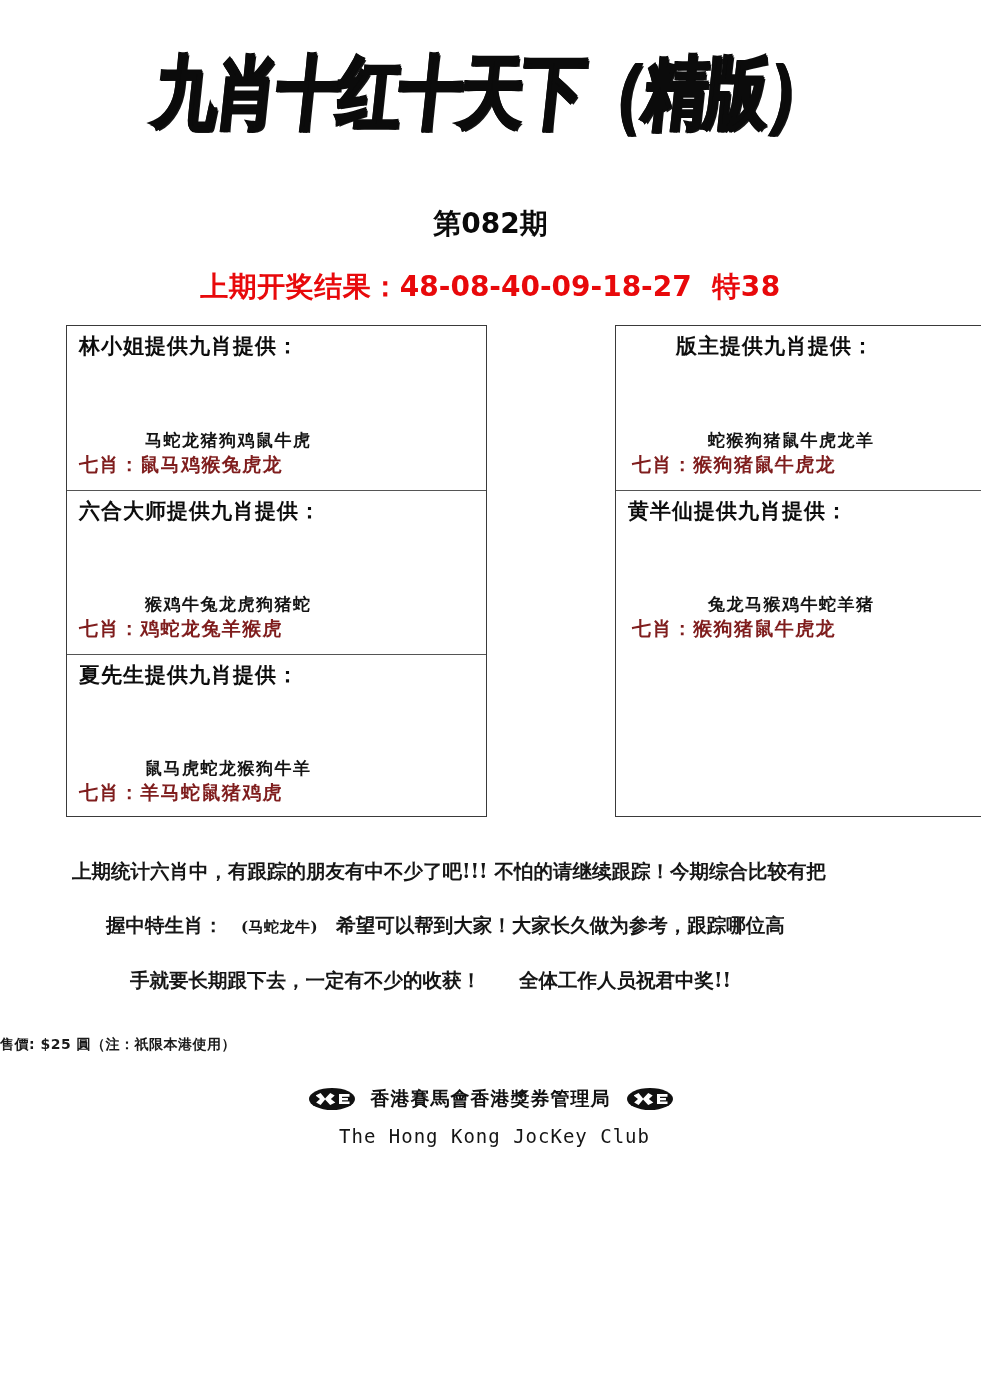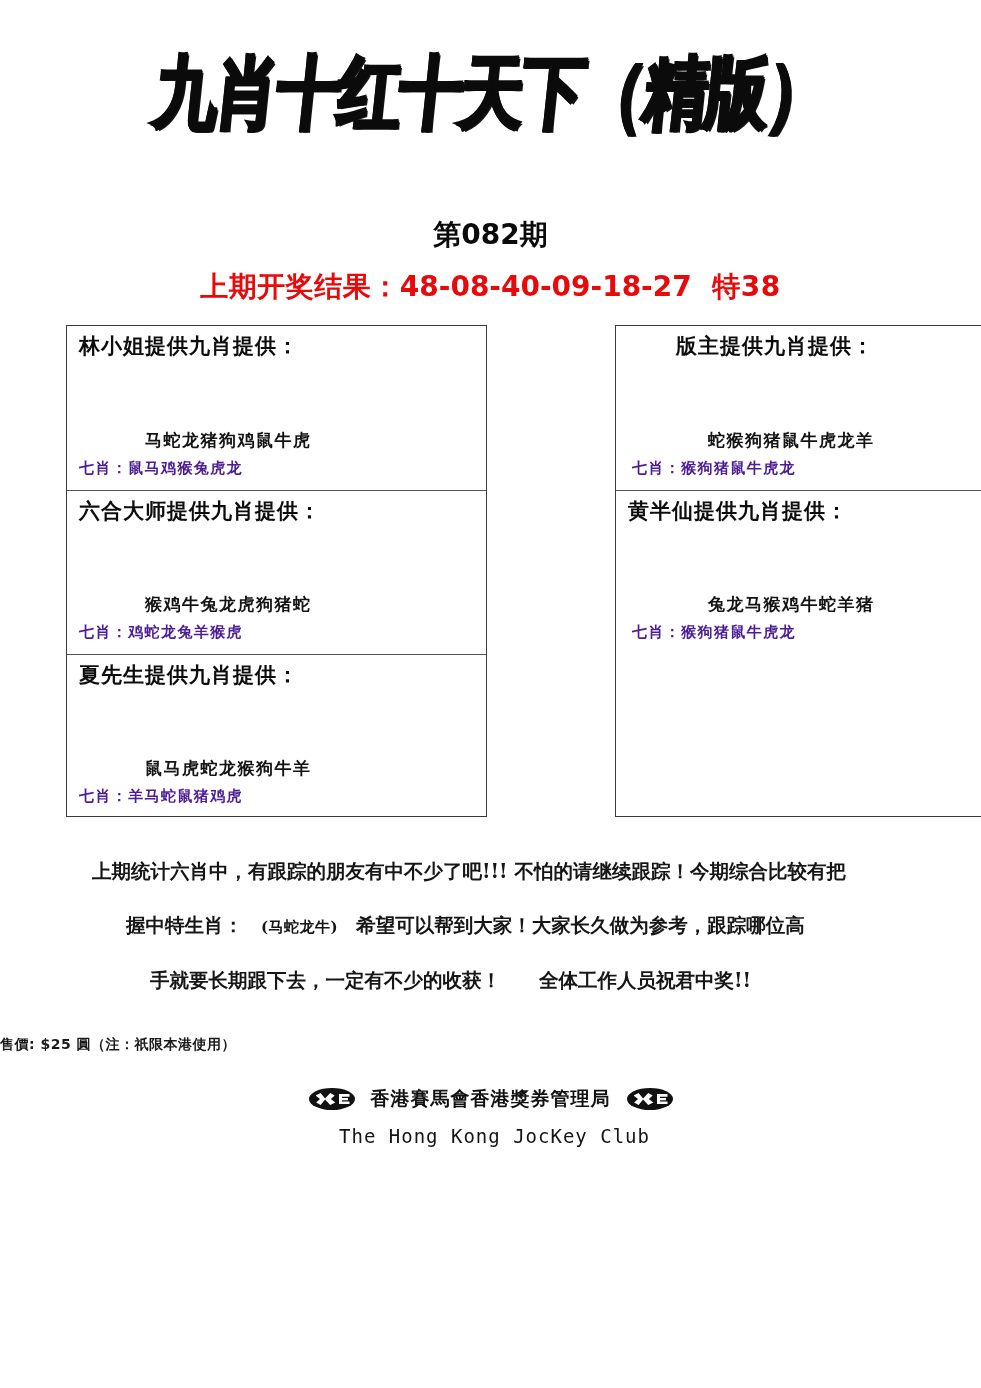--- a/index.html
+++ b/index.html
@@ -39,21 +39,21 @@
        0 2px 0 #0b0b0b,
        3px 2px 0 #151515;
     -webkit-text-stroke: 2.2px #0b0b0b;
     white-space: nowrap;
   }
 
   
   .issue {
     position: absolute;
     left: 0; right: 0;
-    top: 216px;
+    top: 205px;
     text-align: center;
     font-family: "DejaVu Sans", sans-serif;
     font-size: 28px;
     font-weight: 700;
     color: #0a0a0a;
     letter-spacing: 0px;
   }
 
   
   .result {
@@ -120,42 +120,41 @@
     position: absolute;
     left: 78px;
     bottom: 38px;
     white-space: nowrap;
   }
   .col-right .nine { left: 92px; }
 
   .seven {
     font-family: "DejaVu Serif", serif;
     font-weight: 700;
-    font-size: 15px;
+    font-size: 19px;
     letter-spacing: 1.4px;
-    color: #4c1d95;
+    color: #7f1d1d;
     position: absolute;
     left: 12px;
     bottom: 12px;
     white-space: nowrap;
   }
   .col-right .seven { left: 16px; }
 
   
   .para {
     position: absolute;
     left: 72px;
     top: 845px;
     width: 850px;
     font-family: "DejaVu Serif", serif;
     font-size: 19.5px;
     font-weight: 600;
     color: #161616;
     line-height: 54px;
-    margin-left: 20px;
   }
   .para .line { white-space: nowrap; }
   .para .l2 { padding-left: 34px; }
   .para .l3 { padding-left: 58px; }
   .para .small-paren {
     font-size: 15px;
     font-weight: 700;
     letter-spacing: 0.5px;
   }
   .para .gap { display: inline-block; width: 38px; }

